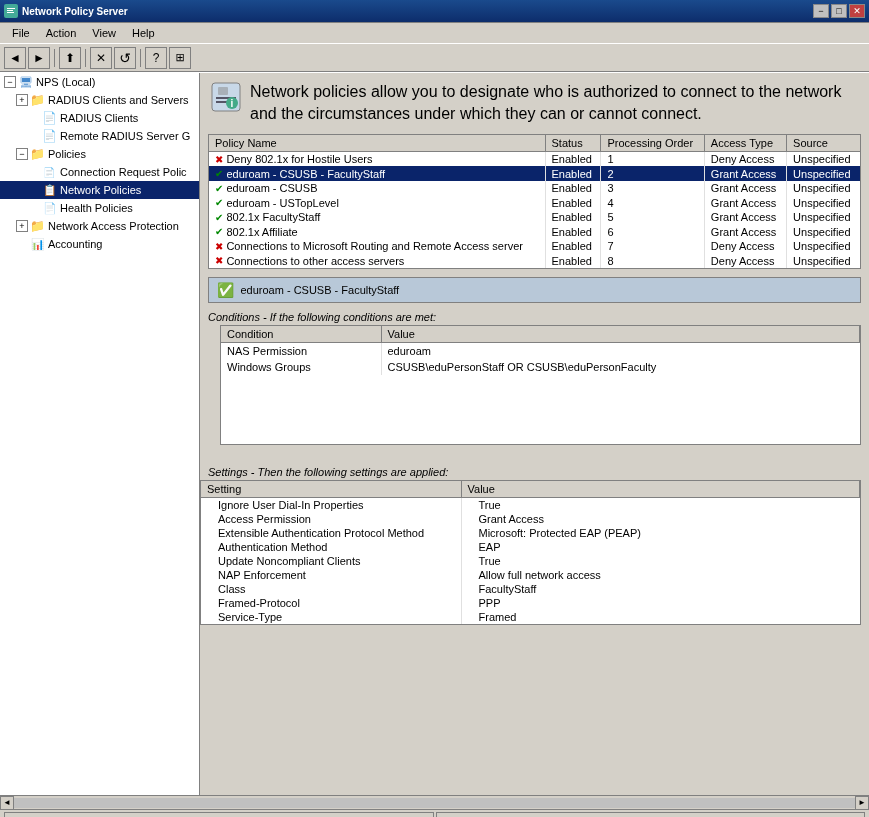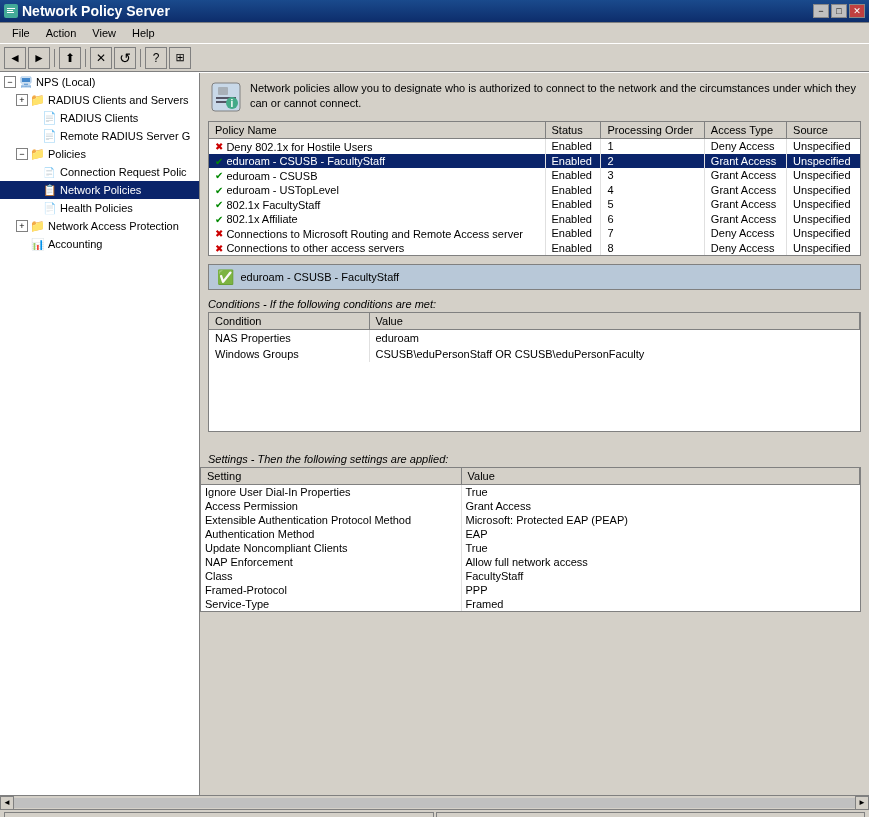--- a/index.html
+++ b/index.html
@@ -26,21 +26,21 @@
     }
     .title-bar-icon {
       width: 14px;
       height: 14px;
       background: #4a9;
       border-radius: 2px;
       flex-shrink: 0;
     }
     .title-bar-text {
       flex: 1;
-      font-size: 14px;
+      font-size: 10px;
       font-weight: bold;
     }
     .title-bar-buttons {
       display: flex;
       gap: 2px;
     }
     .title-btn {
       width: 16px;
       height: 14px;
       background: #c0c0c0;
@@ -172,21 +172,21 @@
       width: 32px;
       height: 32px;
       background: #d4d0c8;
       display: flex;
       align-items: center;
       justify-content: center;
       font-size: 20px;
       flex-shrink: 0;
     }
     .info-text {
-      font-size: 11px;
+      font-size: 16px;
       line-height: 1.4;
     }
 
     
     .policies-table-container {
       margin: 0 8px 4px 8px;
       border: 1px solid #808080;
       background: #fff;
       flex-shrink: 0;
     }
@@ -244,21 +244,21 @@
       border: 1px solid #808080;
     }
 
     
     .section-label {
       font-size: 11px;
       padding: 4px 8px 2px 8px;
       font-style: italic;
     }
     .conditions-table-container {
-      margin: 0 8px 4px 8px;
+      margin: 0 8px 4px 20px;
       border: 1px solid #808080;
       background: #fff;
       flex-shrink: 0;
       min-height: 120px;
     }
     .conditions-table {
       width: 100%;
       border-collapse: collapse;
       font-size: 11px;
     }
@@ -292,21 +292,21 @@
     }
     .settings-table thead th {
       background: #d4d0c8;
       border-right: 1px solid #808080;
       border-bottom: 1px solid #808080;
       padding: 2px 6px;
       text-align: left;
       font-weight: normal;
     }
     .settings-table tbody td {
-      padding: 1px 4px;
+      padding: 1px 17px;
       border-right: 1px solid #e0e0e0;
       white-space: nowrap;
     }
     .settings-table tbody td:last-child { border-right: none; }
 
     
     .status-bar {
       height: 22px;
       background: #d4d0c8;
       border-top: 1px solid #808080;
@@ -574,21 +574,21 @@
     <div class="conditions-table-container">
       <table class="conditions-table">
         <thead>
           <tr>
             <th style="width:160px;">Condition</th>
             <th>Value</th>
           </tr>
         </thead>
         <tbody id="conditions-tbody">
         <tr>
-    <td>NAS Properties</td>
+    <td>NAS Permission</td>
     <td>eduroam</td>
   </tr>
             <tr>
     <td>Windows Groups</td>
     <td>CSUSB\eduPersonStaff OR CSUSB\eduPersonFaculty</td>
   </tr>
           </tbody>
       </table>
     </div>
 

